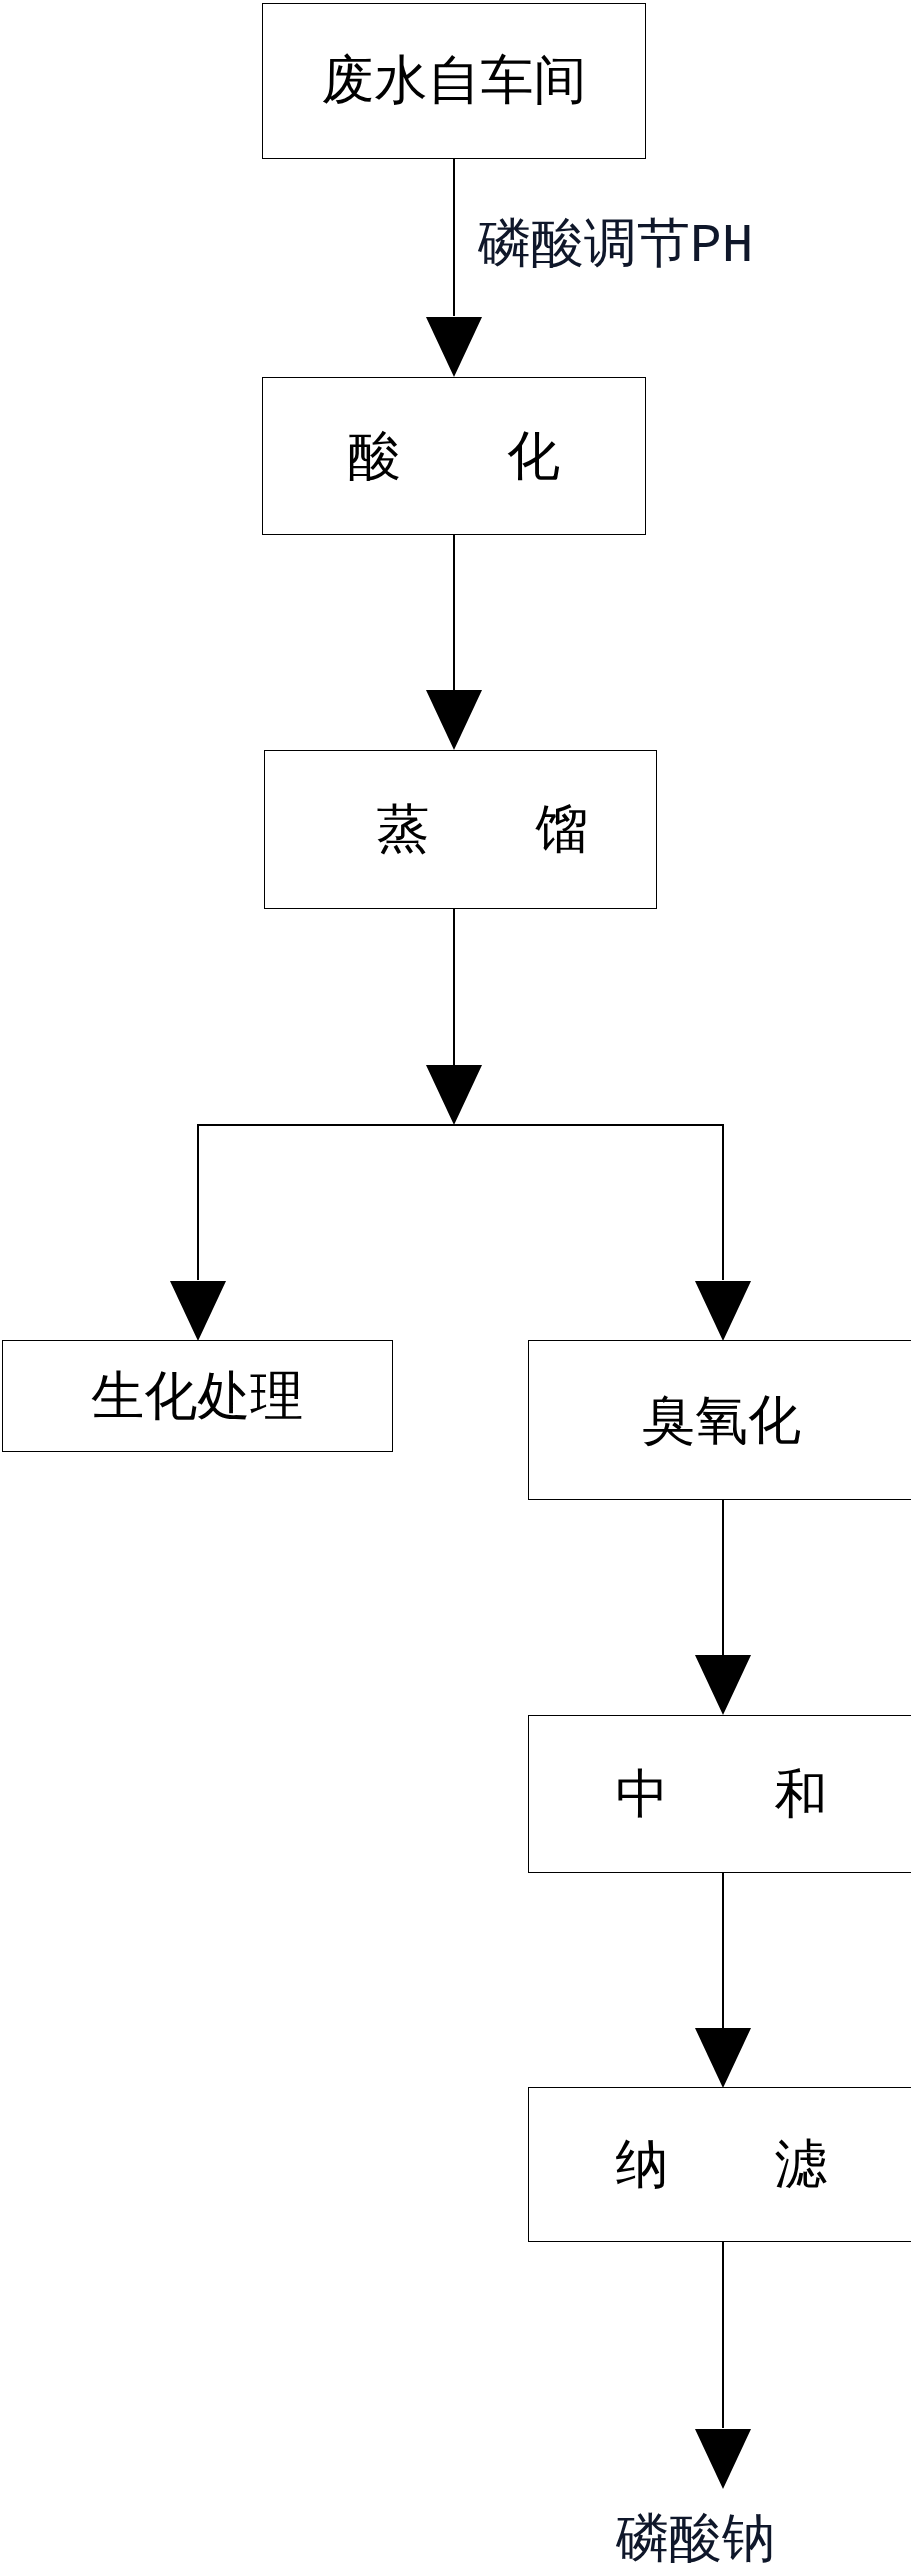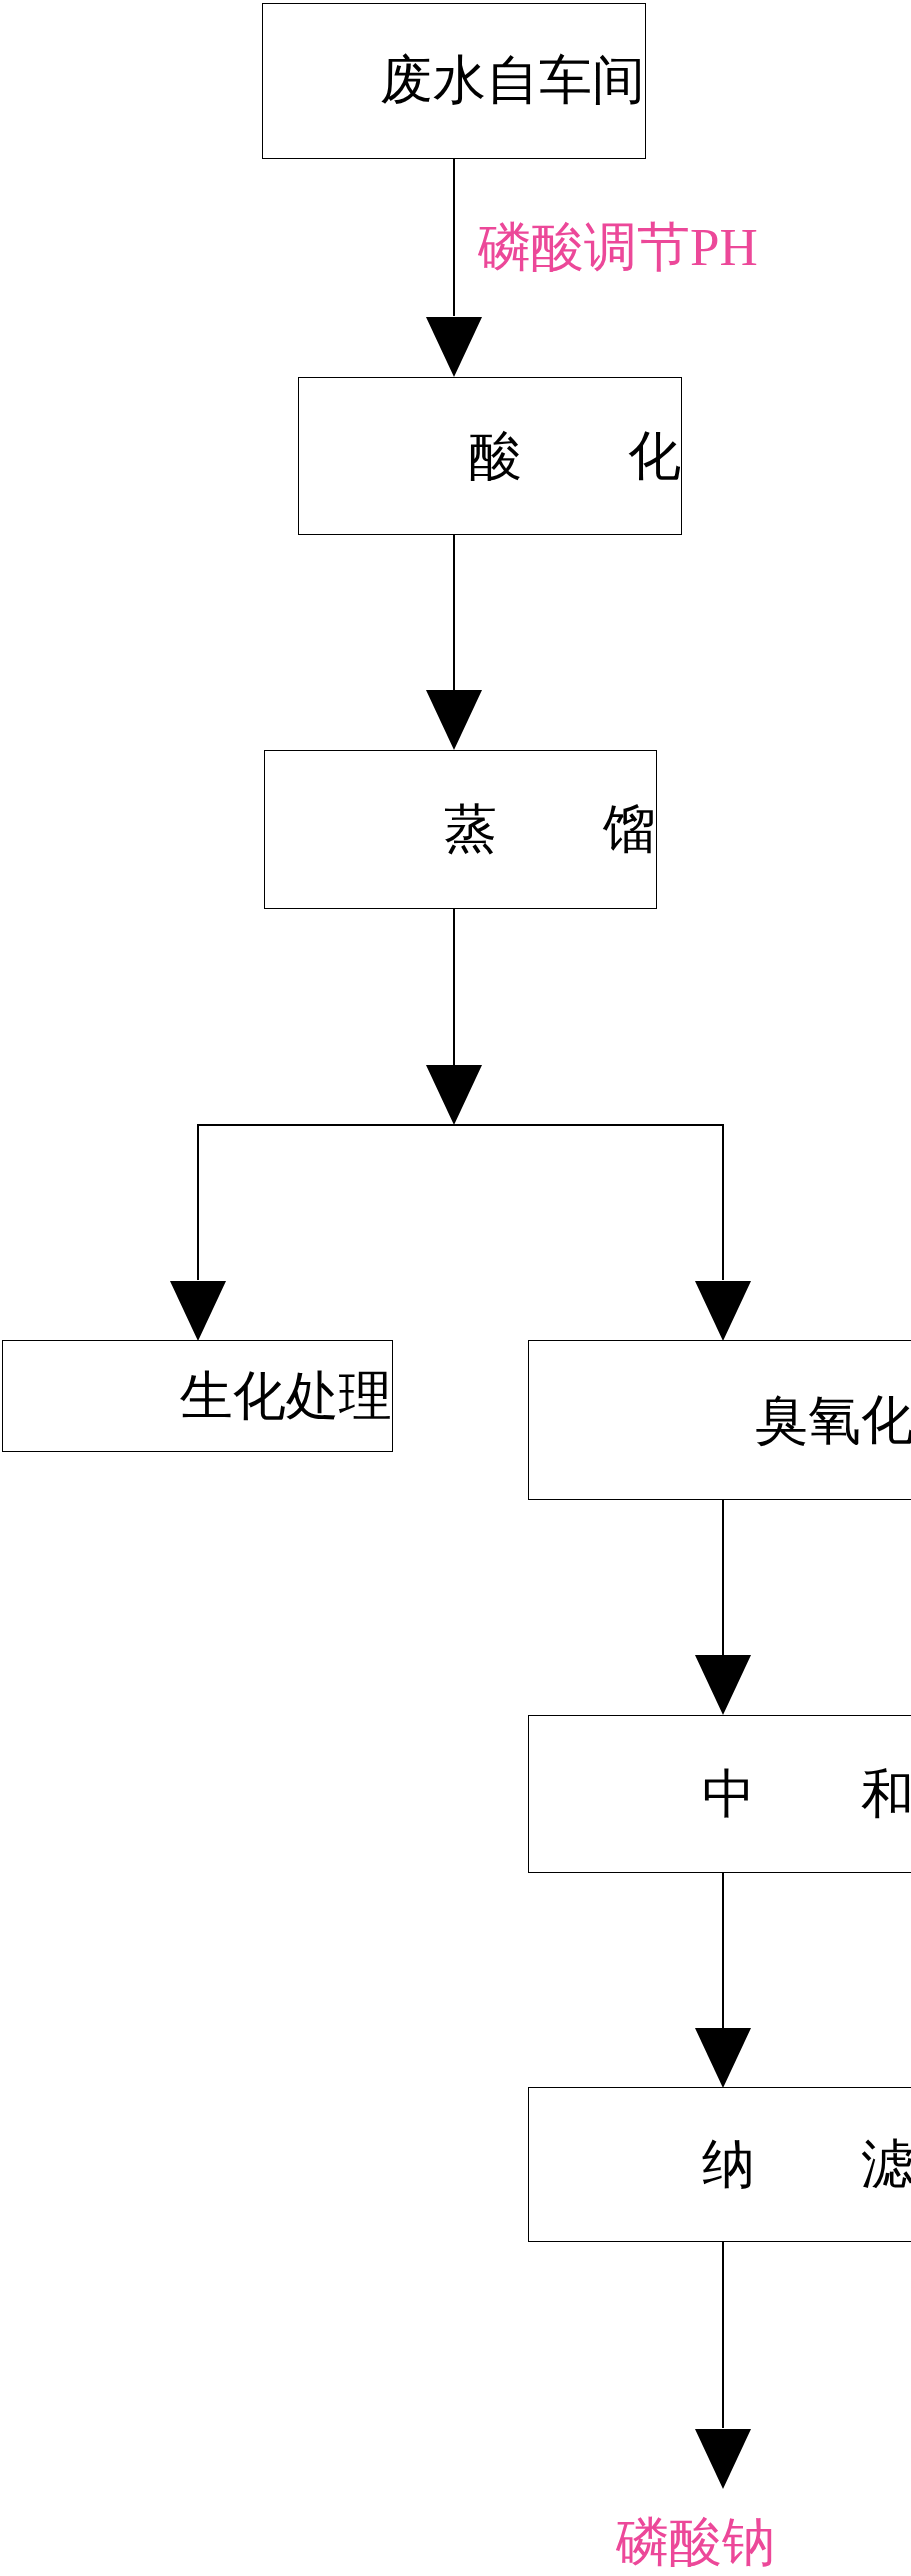--- a/index.html
+++ b/index.html
@@ -16,39 +16,39 @@
     overflow: hidden;
     font-family: "Liberation Serif", "DejaVu Serif", serif;
   }
   .node {
     position: absolute;
     box-sizing: border-box;
     border: 1.8px solid #000000;
     background: #ffffff;
     display: flex;
     align-items: center;
-    justify-content: flex-end;
+    justify-content: center;
   }
   .node .node-label {
     font-size: 53px;
     line-height: 1;
     color: #000000;
     white-space: pre;
     font-family: "Liberation Serif", "DejaVu Serif", serif;
   }
   .node .node-label.spaced {
     letter-spacing: 0px;
   }
   .free-text {
     position: absolute;
     font-size: 53px;
     line-height: 1;
-    color: #ec4899;
+    color: #0f172a;
     white-space: pre;
-    font-family: Liberation Serif, serif;
+    font-family: Liberation Mono, monospace;
   }
   .vline {
     position: absolute;
     width: 1.8px;
     background: #000000;
   }
   .hline {
     position: absolute;
     height: 1.8px;
     background: #000000;
@@ -69,21 +69,21 @@
 
   <div class="node" style="left:262px; top:2.7px; width:384px; height:156px;">
     <span class="node-label">废水自车间</span>
   </div>
 
   <div class="vline" style="left:453px; top:159px; height:157px;"></div>
   <div class="arrowhead" style="left:426px; top:317px;"></div>
 
   <div class="free-text" style="left:478px; top:221px;">磷酸调节PH</div>
 
-  <div class="node" style="left:262px; top:377px; width:384px; height:158px;margin-left:36px;">
+  <div class="node" style="left:262px; top:377px; width:384px; height:158px;">
     <span class="node-label spaced">酸　　化</span>
   </div>
 
   <div class="vline" style="left:453px; top:535px; height:156px;"></div>
   <div class="arrowhead" style="left:426px; top:690px;"></div>
 
   <div class="node" style="left:264px; top:750px; width:393px; height:159px;padding-left:44px;">
     <span class="node-label spaced">蒸　　馏</span>
   </div>
 

